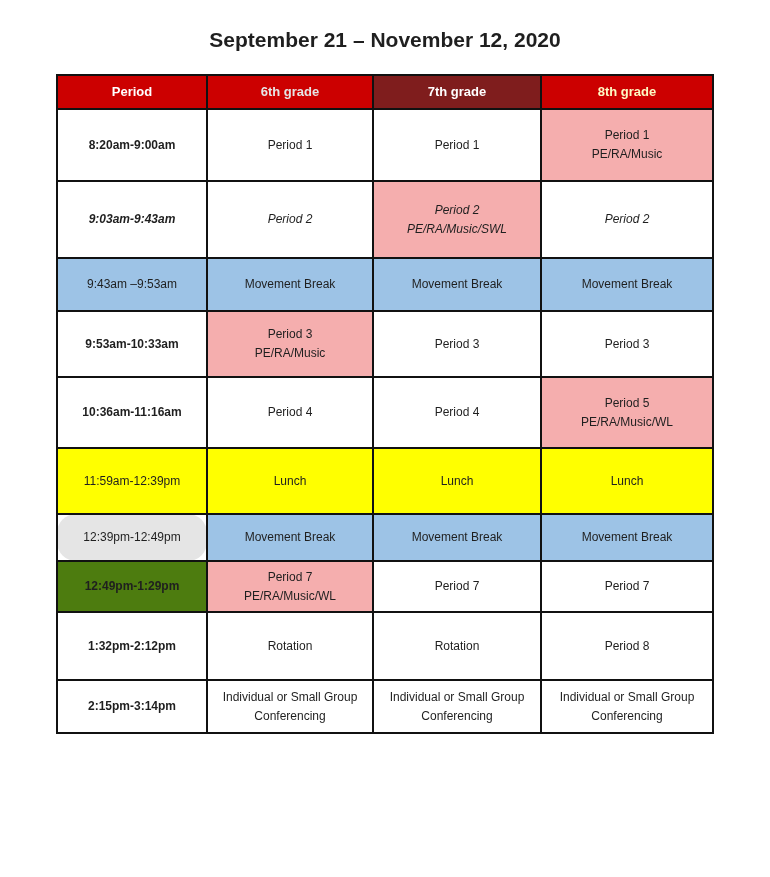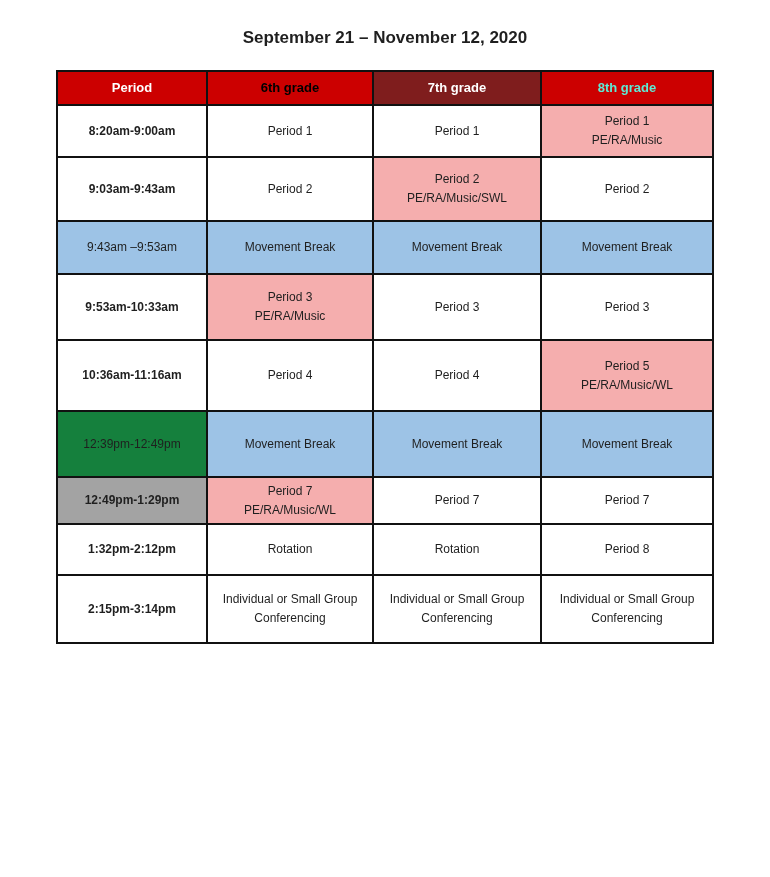--- a/index.html
+++ b/index.html
@@ -24,21 +24,21 @@
     font-size: 15.5px;
     font-weight: bold;
     letter-spacing: 0.2px;
   }
   .title-rev {
     font-size: 11px;
     font-style: italic;
     font-weight: normal;
   }
   .title-line2 {
-    font-size: 17px;
+    font-size: 21px;
     font-weight: bold;
     margin-top: 4px;
   }
   table.schedule {
     border-collapse: collapse;
     table-layout: fixed;
     width: 656px;
     margin: 22px auto 0 auto;
   }
   table.schedule th,
@@ -55,22 +55,22 @@
   table.schedule th {
     font-size: 13px;
     font-weight: bold;
   }
   .time-cell {
     font-weight: bold;
     font-size: 12px;
   }
   .bold-row td { font-weight: normal; }
   
-  tbody tr:nth-of-type(1)  { height: 52px; margin-left: 24px; }
-  tbody tr:nth-of-type(2)  { height: 64px; }
+  tbody tr:nth-of-type(1)  { height: 72px; margin-left: 24px; }
+  tbody tr:nth-of-type(2)  { height: 77px; font-style: italic; }
   tbody tr:nth-of-type(3)  { height: 53px; }
   tbody tr:nth-of-type(4)  { height: 66px; }
   tbody tr:nth-of-type(5)  { height: 71px; }
   tbody tr:nth-of-type(6)  { height: 66px; }
   tbody tr:nth-of-type(7)  { height: 47px; }
   tbody tr:nth-of-type(8)  { height: 51px; }
   tbody tr:nth-of-type(9)  { height: 68px; }
   tbody tr:nth-of-type(10) { height: 53px; }
   tbody tr:nth-of-type(11) { height: 73px; }
   col.c-period { width: 150px; }
@@ -89,23 +89,23 @@
   <table class="schedule">
     <colgroup>
       <col class="c-period">
         <col class="c-6th">
         <col class="c-7th">
         <col class="c-8th">
     </colgroup>
     <thead>
       <tr>
           <th style="background: rgb(204, 0, 0); color: rgb(255, 255, 255);">Period</th>
-          <th style="background: rgb(204, 0, 0); color: #000000;">6th grade</th>
+          <th style="background: rgb(204, 0, 0); color: #e5e5e5;">6th grade</th>
           <th style="background: #7f1d1d; color: rgb(255, 255, 255);">7th grade</th>
-          <th style="background: rgb(204, 0, 0); color: #5eead4;">8th grade</th>
+          <th style="background: rgb(204, 0, 0); color: #fef9c3;">8th grade</th>
         </tr>
     </thead>
     <tbody>
         <tr>
           <td class="time-cell" style="background: rgb(255, 255, 255);">8:20am-9:00am</td>
           <td style="background: rgb(255, 255, 255);">
             <div>Period 1</div>
           </td>
           <td style="background: rgb(255, 255, 255);">
             <div>Period 1</div>
@@ -160,33 +160,45 @@
           </td>
           <td style="background: rgb(255, 255, 255);">
             <div>Period 4</div>
           </td>
           <td style="background: rgb(245, 174, 174);">
             <div>Period 5</div>
             <div>PE/RA/Music/WL</div>
           </td>
         </tr>
         <tr class="bold-row">
-          <td class="time-cell" style="background: #15803d;">12:39pm-12:49pm</td>
-          <td style="background: rgb(157, 195, 230);">
-            <div>Movement Break</div>
-          </td>
-          <td style="background: rgb(157, 195, 230);">
-            <div>Movement Break</div>
-          </td>
-          <td style="background: rgb(157, 195, 230);">
-            <div>Movement Break</div>
-          </td>
-        </tr>
-        <tr>
-          <td class="time-cell" style="background: #a3a3a3;">12:49pm-1:29pm</td>
+          <td class="time-cell" style="background: rgb(255, 255, 0);">11:59am-12:39pm</td>
+          <td style="background: rgb(255, 255, 0);">
+            <div>Lunch</div>
+          </td>
+          <td style="background: rgb(255, 255, 0);">
+            <div>Lunch</div>
+          </td>
+          <td style="background: rgb(255, 255, 0);">
+            <div>Lunch</div>
+          </td>
+        </tr>
+        <tr class="bold-row">
+          <td class="time-cell" style="background: #e5e5e5; border-radius: 19px;">12:39pm-12:49pm</td>
+          <td style="background: rgb(157, 195, 230);">
+            <div>Movement Break</div>
+          </td>
+          <td style="background: rgb(157, 195, 230);">
+            <div>Movement Break</div>
+          </td>
+          <td style="background: rgb(157, 195, 230);">
+            <div>Movement Break</div>
+          </td>
+        </tr>
+        <tr>
+          <td class="time-cell" style="background: #4d7c0f;">12:49pm-1:29pm</td>
           <td style="background: rgb(245, 174, 174);">
             <div>Period 7</div>
             <div>PE/RA/Music/WL</div>
           </td>
           <td style="background: rgb(255, 255, 255);">
             <div>Period 7</div>
           </td>
           <td style="background: rgb(255, 255, 255);">
             <div>Period 7</div>
           </td>

